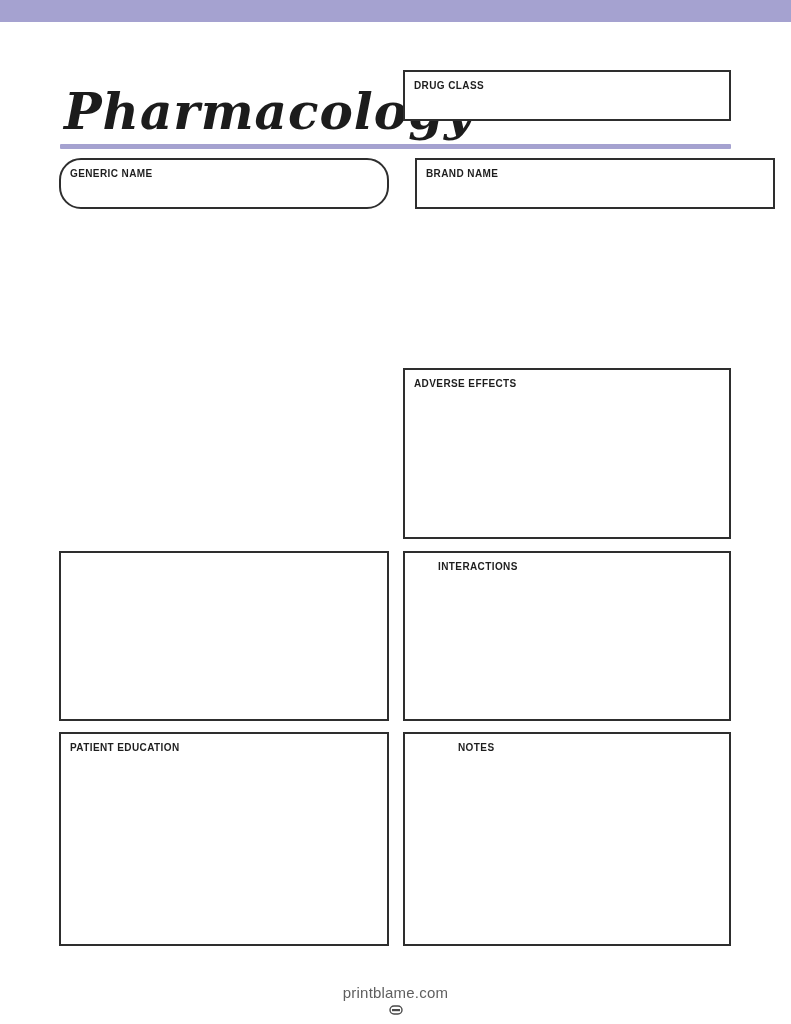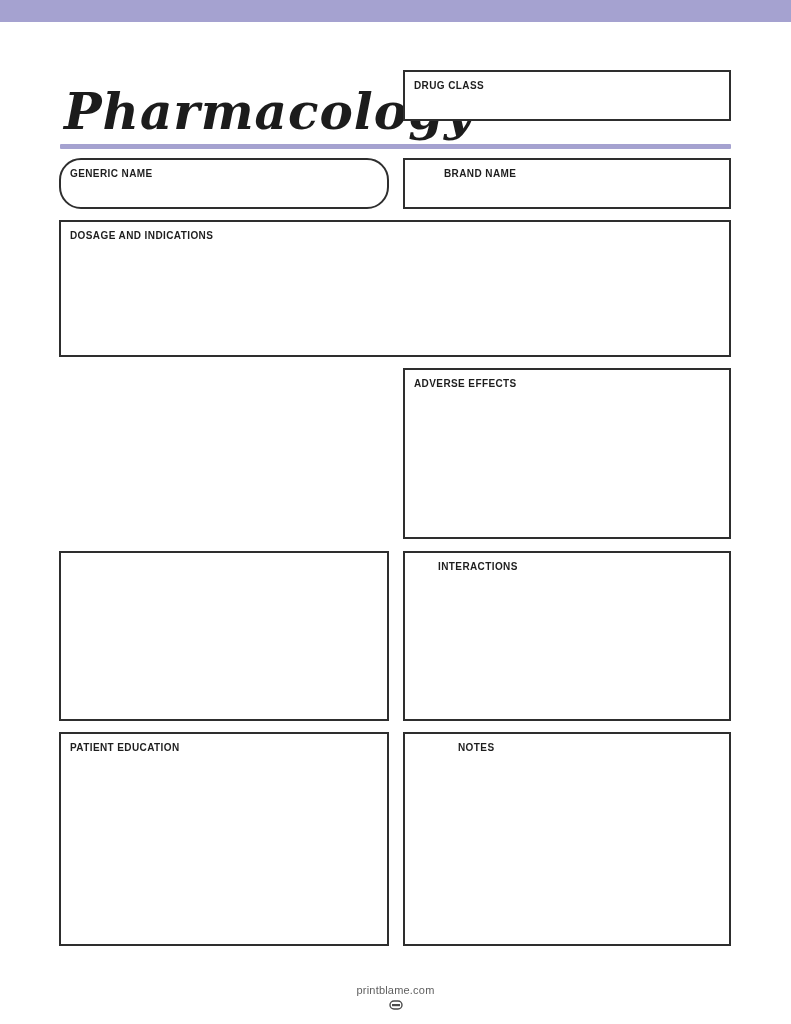--- a/index.html
+++ b/index.html
@@ -51,37 +51,37 @@
     color: #1e1e1e;
     text-transform: uppercase;
   }
   .box-input {
     position: absolute;
     left: 0; right: 0; top: 24px; bottom: 0;
   }
   
   .box-drug-class      { left: 403px; top: 70px;  width: 328px; height: 51px;  }
   .box-generic-name    { left: 59px;  top: 158px; width: 330px; height: 51px; border-radius: 22px;  }
-  .box-brand-name      { left: 403px; top: 158px; width: 328px; height: 51px; padding-left: 30px;  }
+  .box-brand-name      { left: 415px; top: 158px; width: 360px; height: 51px;  }
   .box-dosage          { left: 59px;  top: 220px; width: 672px; height: 137px; }
   .box-method          { left: 59px;  top: 368px; width: 330px; height: 171px; }
   .box-adverse         { left: 403px; top: 368px; width: 328px; height: 171px; }
   .box-contradictions  { left: 59px;  top: 551px; width: 330px; height: 170px; }
   .box-interactions    { left: 403px; top: 551px; width: 328px; height: 170px; padding-left: 24px; }
   .box-patient-ed      { left: 59px;  top: 732px; width: 330px; height: 214px; }
   .box-notes           { left: 403px; top: 732px; width: 328px; height: 214px; padding-left: 44px; }
 
   .footer {
     position: absolute;
     left: 0; top: 984px;
     width: 100%;
     text-align: center;
   }
   .footer-site {
-    font-size: 11px;
+    font-size: 15px;
     color: #5f5f5f;
     letter-spacing: 0.2px;
   }
   .footer-icon {
     margin-top: 3px;
     display: inline-block;
     line-height: 0;
   }
 </style>
 </head>
@@ -103,24 +103,20 @@
   <div class="box box-generic-name">
     <div class="box-label">GENERIC NAME</div>
     <div class="box-input"></div>
   </div>
 
   <div class="box box-brand-name">
     <div class="box-label">BRAND NAME</div>
     <div class="box-input"></div>
   </div>
 
-  <div class="box box-dosage">
-    <div class="box-label">DOSAGE AND INDICATIONS</div>
-    <div class="box-input"></div>
-  </div>
 
 
   <div class="box box-adverse">
     <div class="box-label">ADVERSE EFFECTS</div>
     <div class="box-input"></div>
   </div>
 
   <div class="box box-contradictions">
     <div class="box-input"></div>
   </div>

